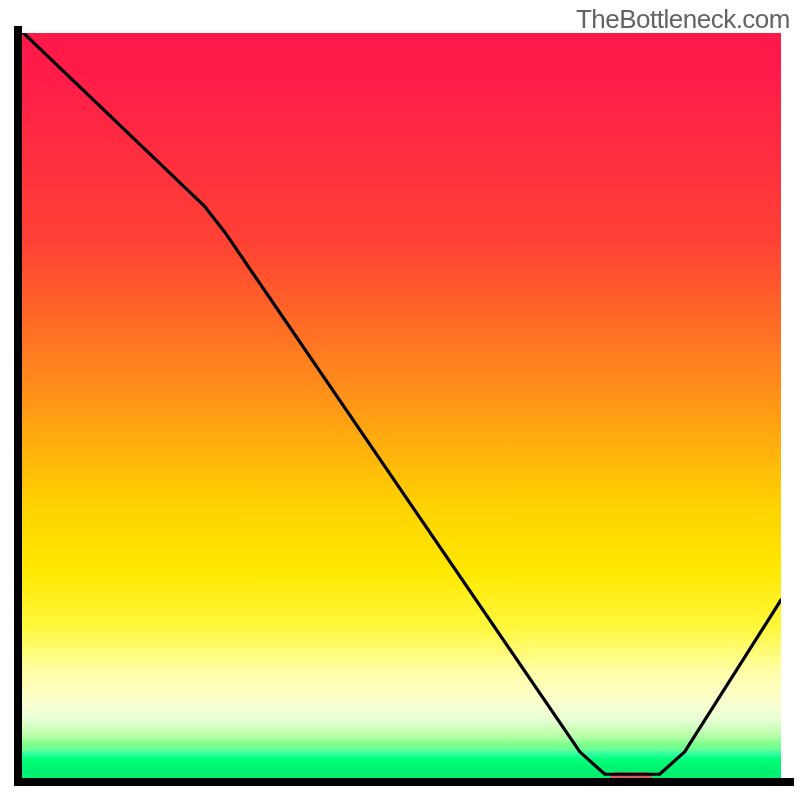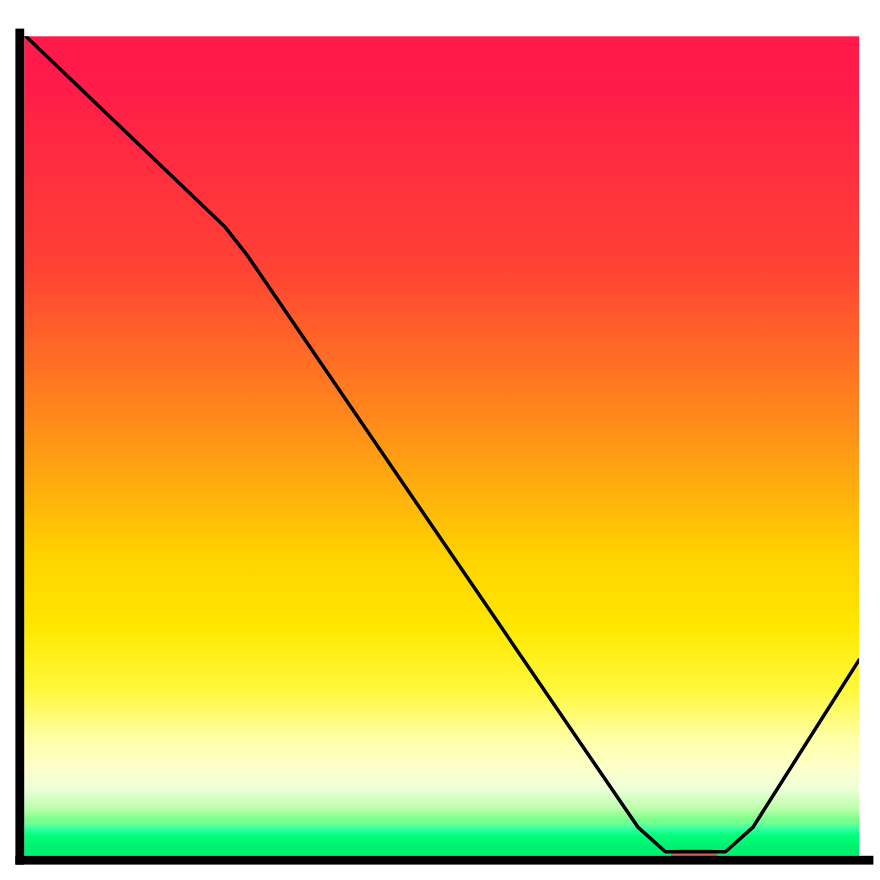--- a/index.html
+++ b/index.html
@@ -78,20 +78,21 @@
     left: 14px;
     top: 26px;
     width: 8px;
     height: 760px;
   }
 </style>
 </head>
 <body>
 
 <div class="chart-container">
+  <div class="watermark">TheBottleneck.com</div>
 
   <div class="plot-area">
     <div class="sweetspot" style="left: 588.225px; width: 41.745px; height: 11.175px; bottom: 0px; margin-bottom: -5.5875px; background: rgb(206, 95, 98);"></div>
     <svg class="curve" viewBox="0 0 759 745" preserveAspectRatio="none">
       <path d="M 1.52 0.00 L 182.16 172.84 L 202.65 198.91 L 557.87 718.92 L 582.91 741.27 L 637.56 741.27 L 662.61 718.92 L 759.00 566.94" stroke="#000000" stroke-width="3.2" fill="none" stroke-linejoin="round" stroke-linecap="round"></path>
     </svg>
   </div>
 
   <div class="axis axis-y"></div>
   <div class="axis axis-x"></div>

